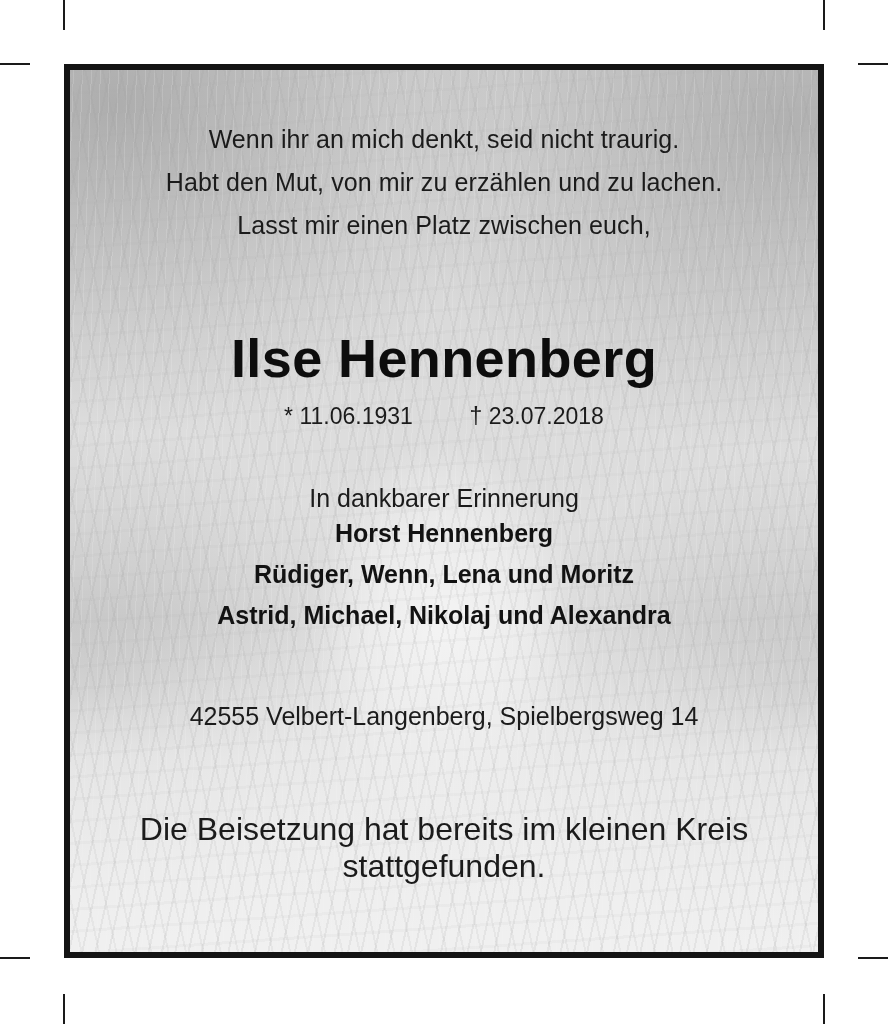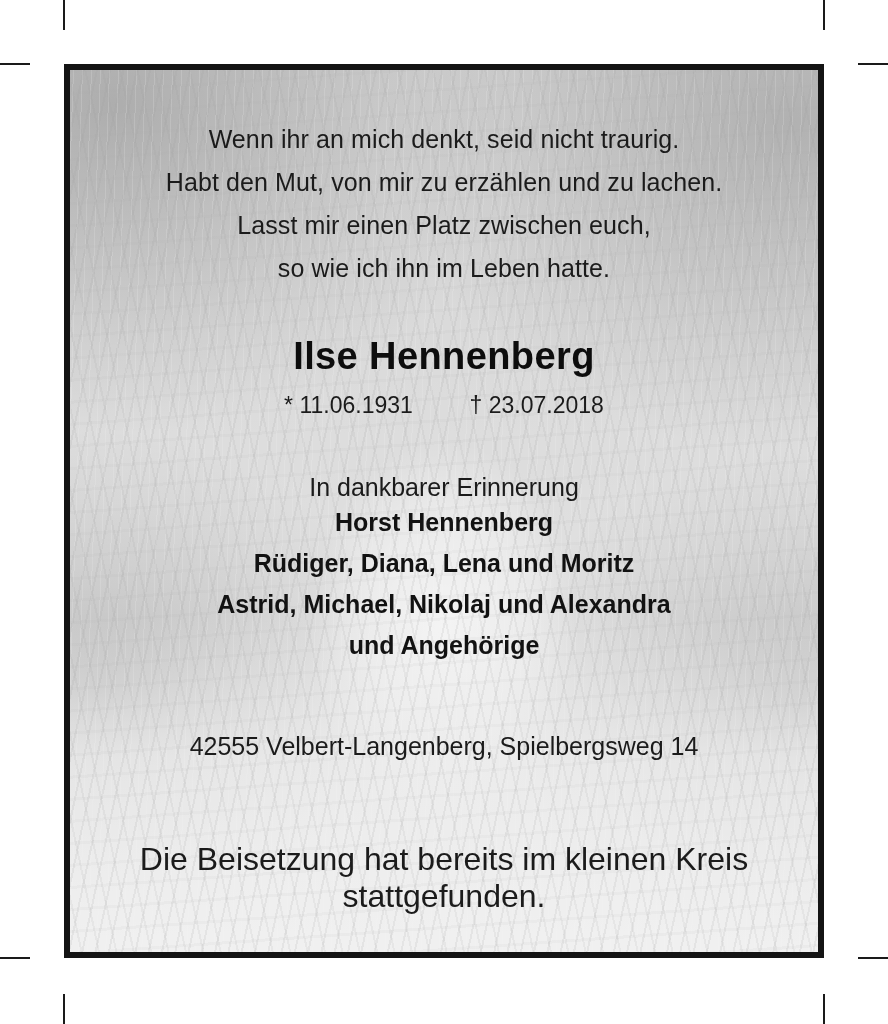--- a/index.html
+++ b/index.html
@@ -106,22 +106,22 @@
 
   .poem {
     font-size: 25px;
     line-height: 43px;
     color: #1b1b1b;
     letter-spacing: .1px;
   }
   .poem div { white-space: nowrap; }
 
   .name {
-    margin-top: 45px;
-    font-size: 38px;
+    margin-top: 80px;
+    font-size: 54px;
     font-weight: bold;
     letter-spacing: .4px;
     color: #0d0d0d;
   }
 
   .dates {
     margin-top: 14px;
     font-size: 23px;
     color: #1b1b1b;
     text-align: center;
@@ -168,38 +168,36 @@
 <div class="notice">
   <div class="bg"></div>
   <div class="veil"></div>
 
   <div class="content">
 
     <div class="poem">
       <div>Wenn ihr an mich denkt, seid nicht traurig.</div>
       <div>Habt den Mut, von mir zu erzählen und zu lachen.</div>
       <div>Lasst mir einen Platz zwischen euch,</div>
-      <div>so wie ich ihn im Leben hatte.</div>
     </div>
 
     <div class="name">Ilse Hennenberg</div>
 
     <div class="dates">
       <span>* 11.06.1931</span>
       <span class="gap"></span>
       <span>† 23.07.2018</span>
     </div>
 
     <div class="memoriam">In dankbarer Erinnerung</div>
 
     <div class="family">
       <div>Horst Hennenberg</div>
-      <div>Rüdiger, Diana, Lena und Moritz</div>
+      <div>Rüdiger, Wenn, Lena und Moritz</div>
       <div>Astrid, Michael, Nikolaj und Alexandra</div>
-      <div>und Angehörige</div>
     </div>
 
     <div class="address">42555 Velbert-Langenberg, Spielbergsweg 14</div>
 
     <div class="footer">Die Beisetzung hat bereits im kleinen Kreis stattgefunden.</div>
 
   </div>
 </div>
 
 </body></html>

